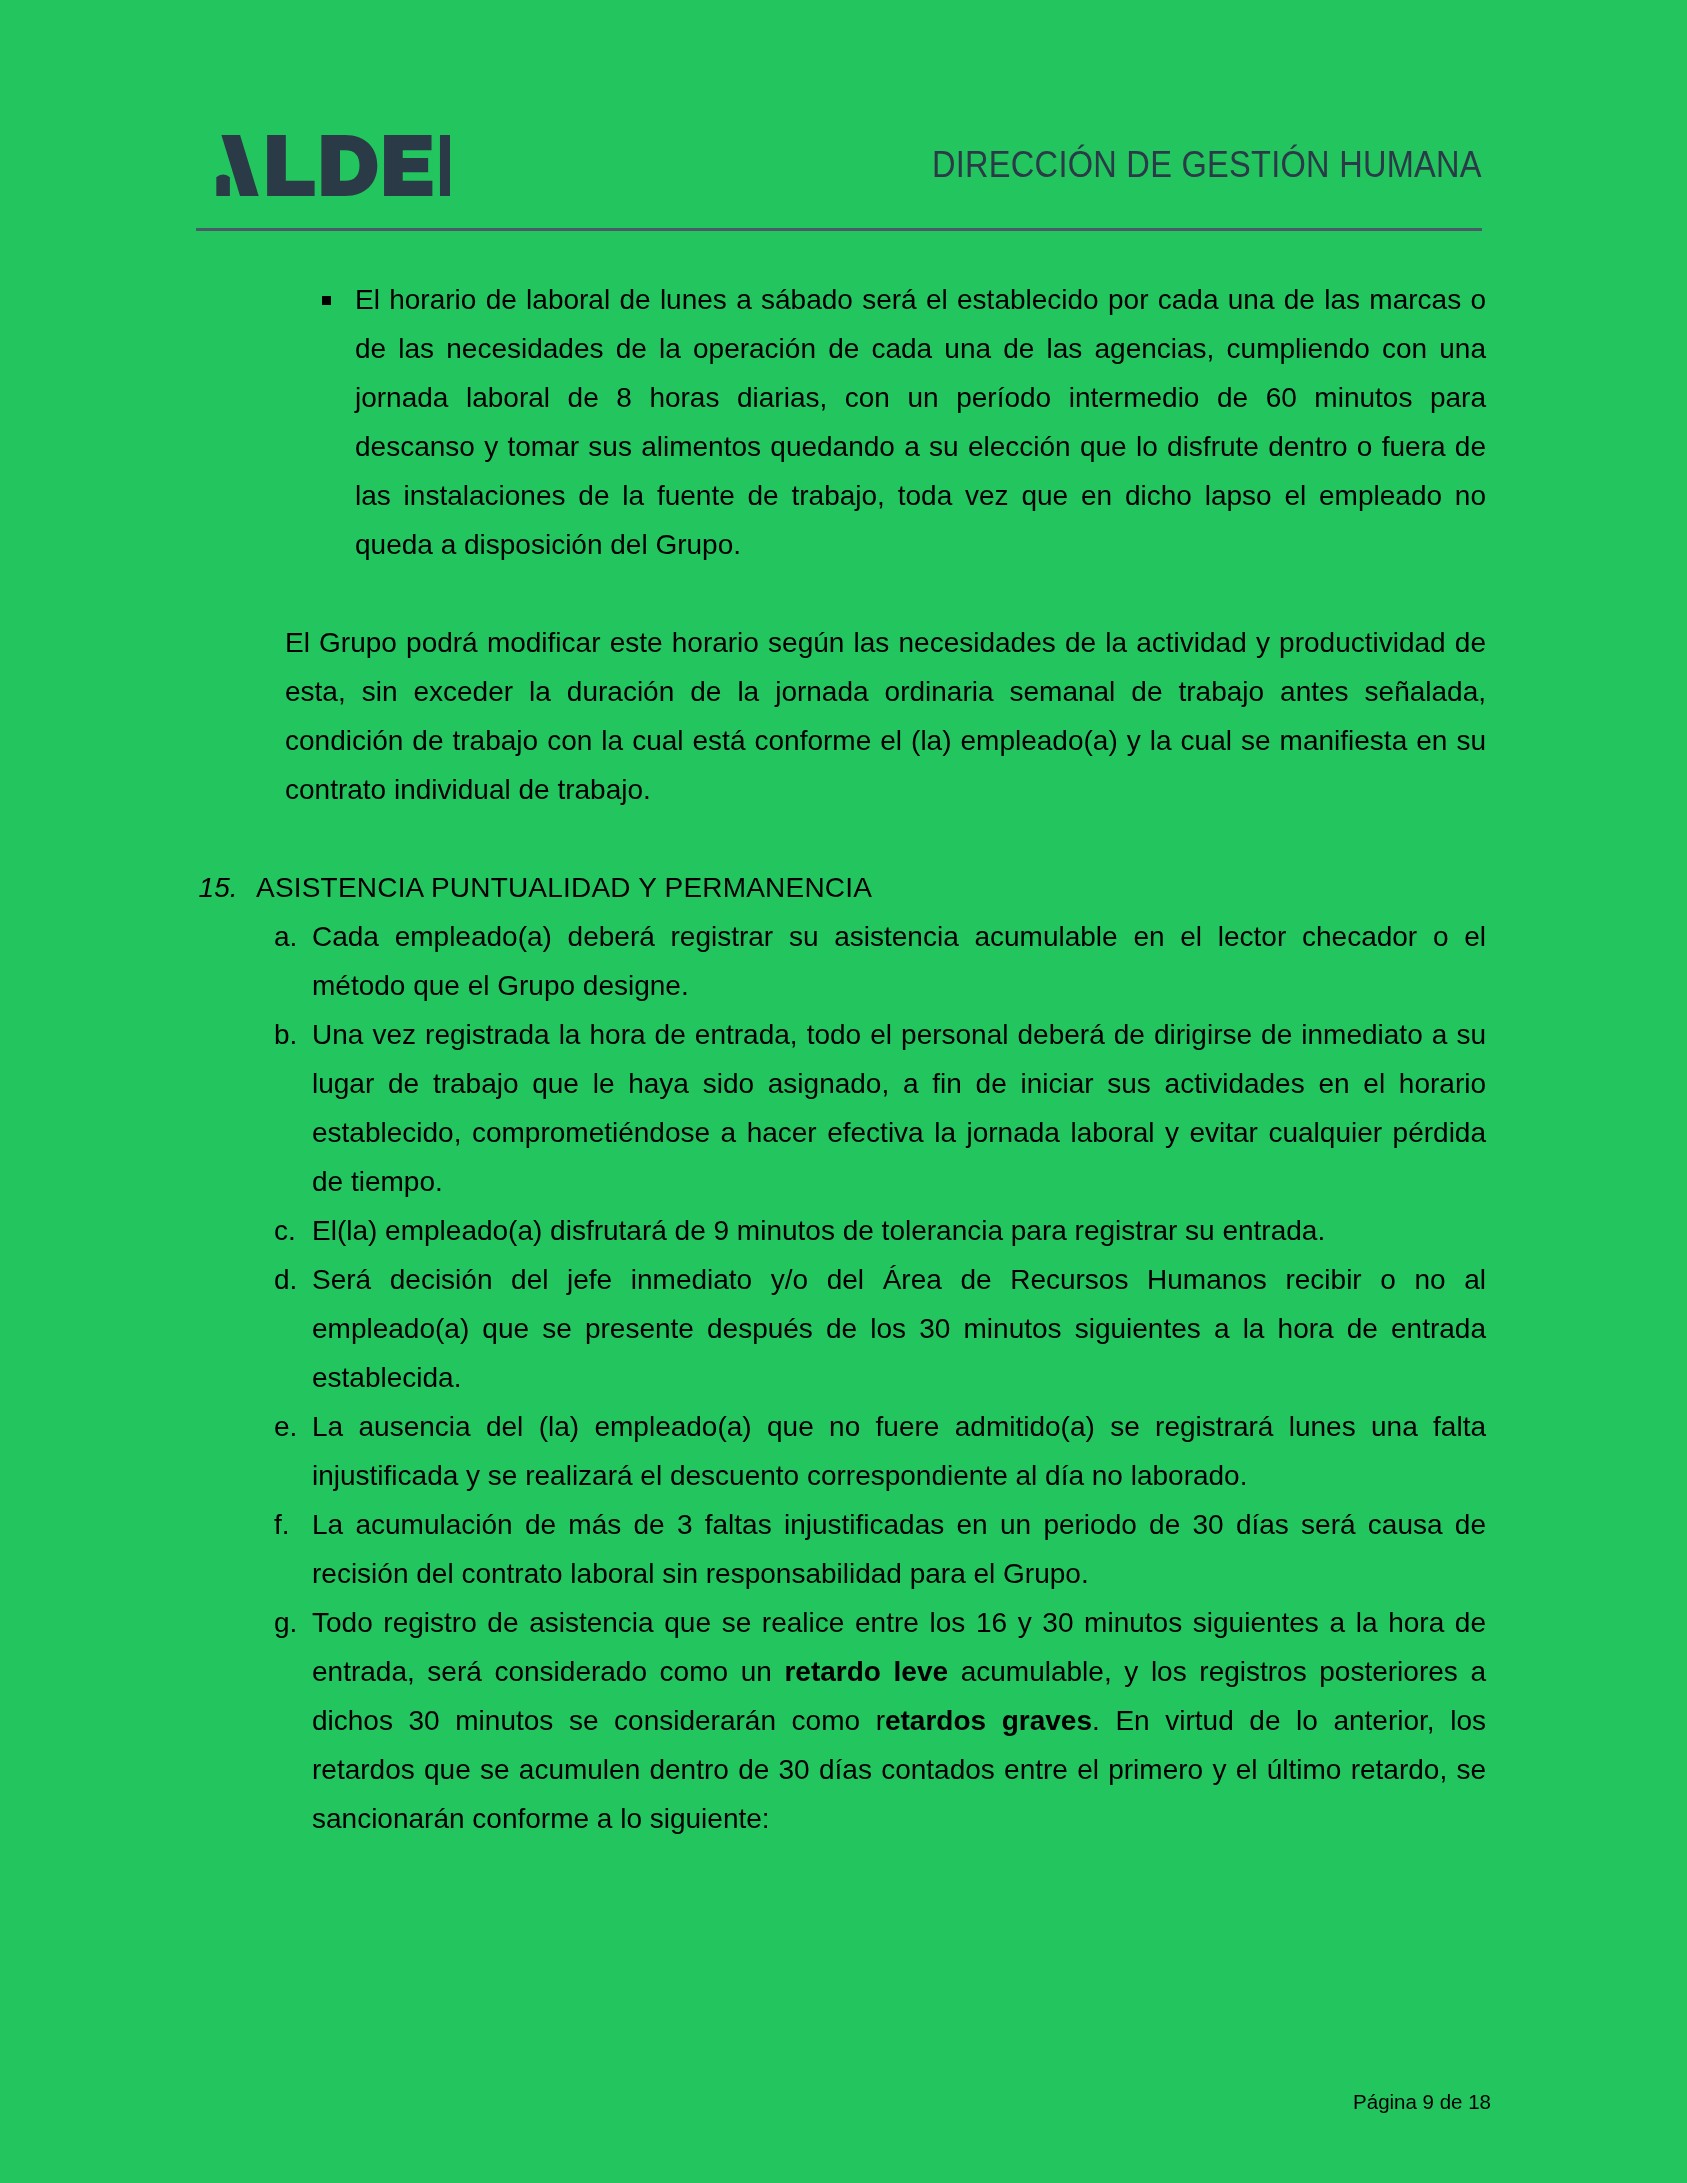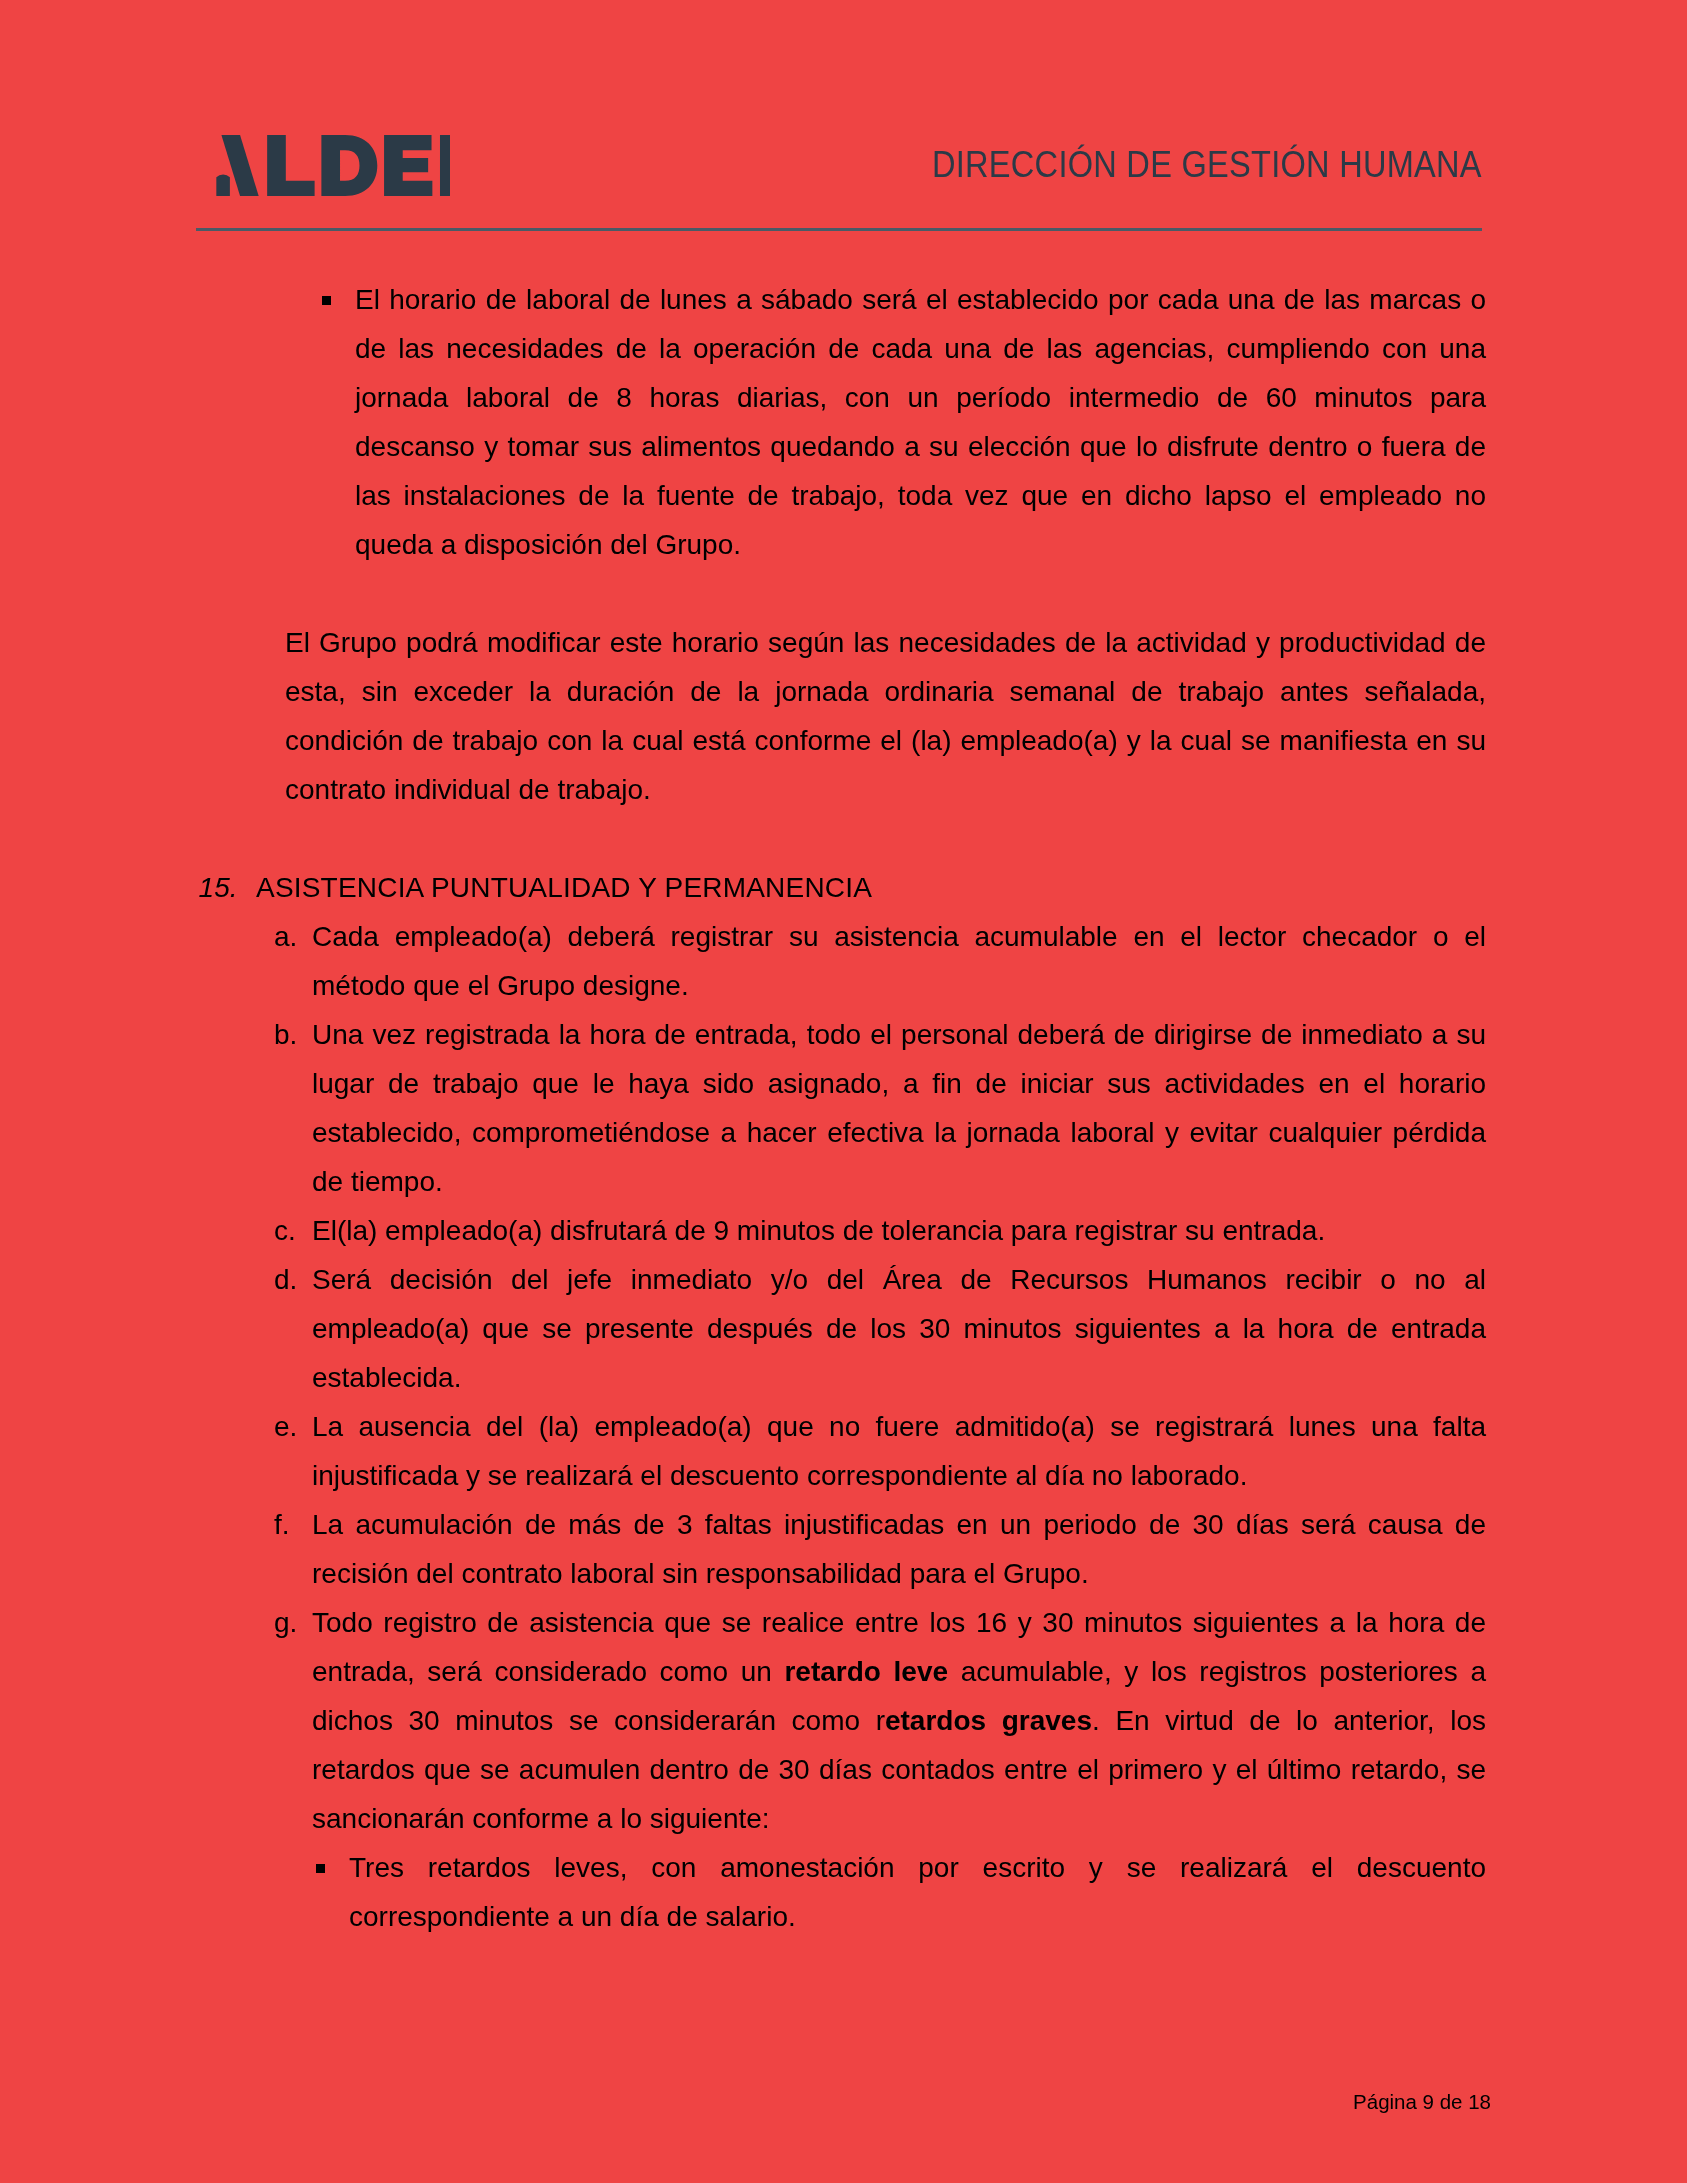--- a/index.html
+++ b/index.html
@@ -5,21 +5,21 @@
   html, body {
     margin: 0;
     padding: 0;
     background: #ffffff;
   }
 
   .page {
     position: relative;
     width: 1687px;
     height: 2183px;
-    background: #ef4444;
+    background: #22c55e;
     box-sizing: border-box;
     font-family: "Liberation Sans", sans-serif;
     color: #000000;
     overflow: hidden;
   }
 
   
   .header {
     position: absolute;
     left: 196px;
@@ -267,22 +267,19 @@
       <li>
         <span class="alpha-marker">f.</span>
         <span class="alpha-body">La acumulación de más de 3 faltas injustificadas en un periodo de 30 días será causa de recisión del contrato laboral sin responsabilidad para el Grupo.</span>
       </li>
       <li>
         <span class="alpha-marker">g.</span>
         <span class="alpha-body"><span>Todo registro de asistencia que se realice entre los 16 y 30 minutos siguientes a la hora de entrada, será considerado como un </span><b class="strong">retardo leve</b><span> acumulable, y los registros posteriores a dichos 30 minutos se considerarán como r</span><b class="strong">etardos graves</b><span>. En virtud de lo anterior, los retardos que se acumulen dentro de 30 días contados entre el primero y el último retardo, se sancionarán conforme a lo siguiente:</span></span>
       </li>
     </ol>
 
-    <ul class="sub-sq body-text narrow">
-      <li>Tres retardos leves, con amonestación por escrito y se realizará el descuento correspondiente a un día de salario.</li>
-    </ul>
 
   </div>
 
   <div class="footer">Página 9 de 18</div>
 
 </div>
 
 
 </body></html>

